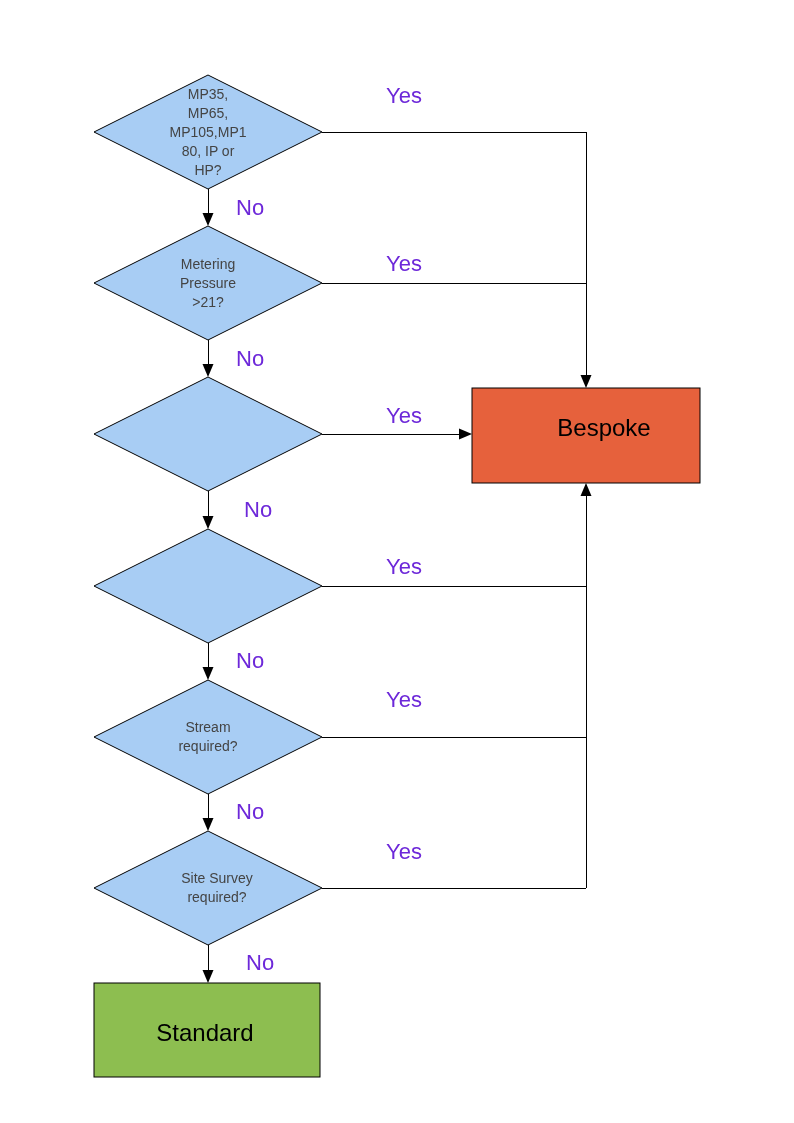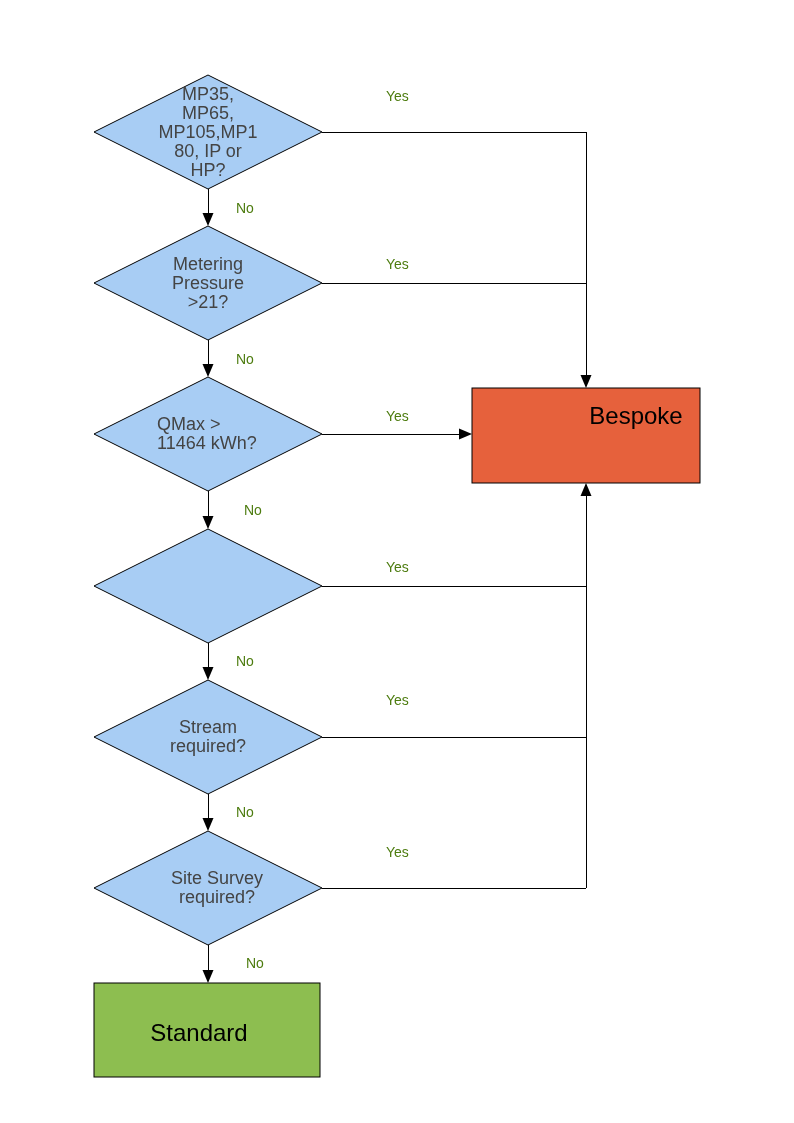--- a/index.html
+++ b/index.html
@@ -32,35 +32,35 @@
   }
   svg .arrowhead {
     fill: #000000;
     stroke: none;
   }
   .decision-label {
     position: absolute;
     display: flex;
     flex-direction: column;
     justify-content: center;
-    font-size: 18px;
+    font-size: 14px;
     line-height: 19px;
     color: #444444;
     white-space: pre-line;
     text-align: center;
     pointer-events: none;
   }
   .decision-label.align-left {
     text-align: left;
   }
   .edge-label {
     position: absolute;
-    font-size: 14px;
+    font-size: 22px;
     line-height: 22px;
-    color: #4d7c0f;
+    color: #6d28d9;
     white-space: nowrap;
   }
   .terminal-label {
     position: absolute;
     display: flex;
     align-items: center;
     justify-content: center;
     font-size: 24px;
     color: #000000;
     pointer-events: none;
@@ -126,37 +126,35 @@
   </svg>
 
   <div class="decision-label" style="left:133px; top:75px; width:150px; height:114px;">MP35,
 MP65,
 MP105,MP1
 80, IP or
 HP?</div>
   <div class="decision-label" style="left:133px; top:226px; width:150px; height:114px;">Metering
 Pressure
 &gt;21?</div>
-  <div class="decision-label align-left" style="left:157px; top:377px; width:120px; height:114px;">QMax &gt;
-11464 kWh?</div>
   <div class="decision-label" style="left:133px; top:680px; width:150px; height:114px;">Stream
 required?</div>
   <div class="decision-label" style="left:142px; top:831px; width:150px; height:114px;">Site Survey
 required?</div>
 
   <span class="edge-label" style="left:386px; top:85px;">Yes</span>
   <span class="edge-label" style="left:386px; top:253px;">Yes</span>
   <span class="edge-label" style="left:386px; top:405px;">Yes</span>
   <span class="edge-label" style="left:386px; top:556px;">Yes</span>
   <span class="edge-label" style="left:386px; top:689px;">Yes</span>
   <span class="edge-label" style="left:386px; top:841px;">Yes</span>
 
   <span class="edge-label" style="left:236px; top:197px;">No</span>
   <span class="edge-label" style="left:236px; top:348px;">No</span>
   <span class="edge-label" style="left:244px; top:499px;">No</span>
   <span class="edge-label" style="left:236px; top:650px;">No</span>
   <span class="edge-label" style="left:236px; top:801px;">No</span>
   <span class="edge-label" style="left:246px; top:952px;">No</span>
 
-  <div class="terminal-label" style="left:472px; top:368px; width:264px; height:95px;padding-left:32px;">Bespoke</div>
-  <div class="terminal-label" style="left:86px; top:983px; width:226px; height:100px;">Standard</div>
+  <div class="terminal-label" style="left:472px; top:380px; width:264px; height:95px;">Bespoke</div>
+  <div class="terminal-label" style="left:92px; top:983px; width:226px; height:100px;">Standard</div>
 
 </div>
 
 </body></html>

